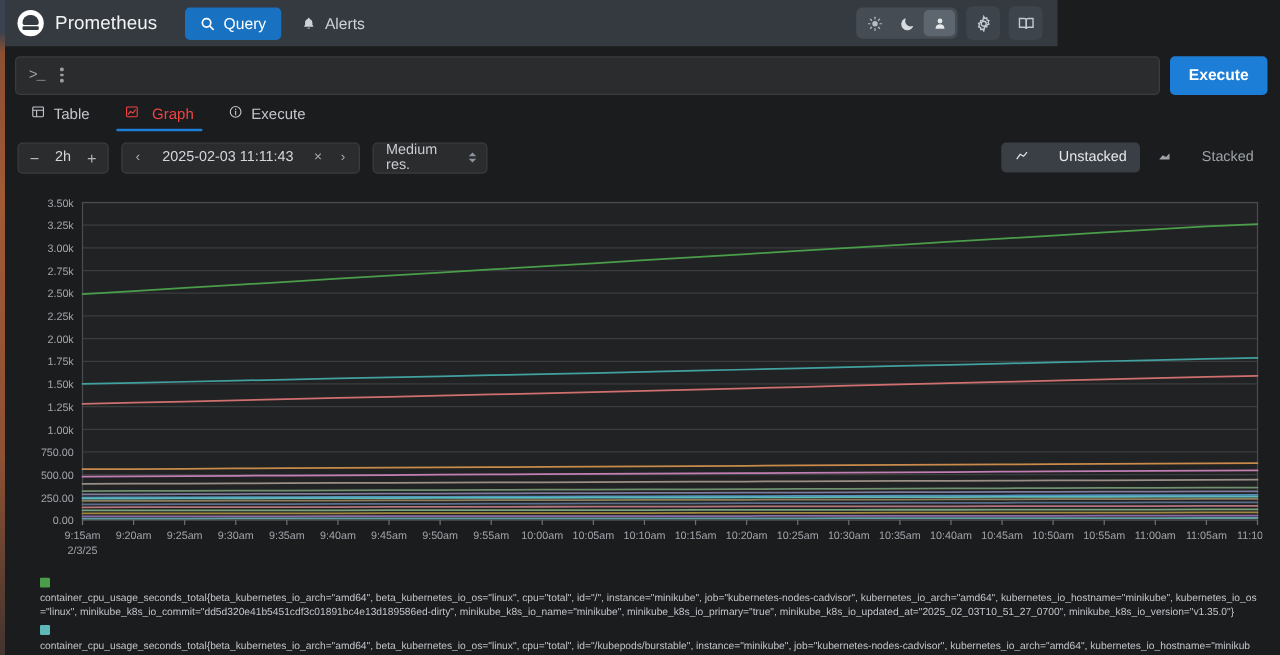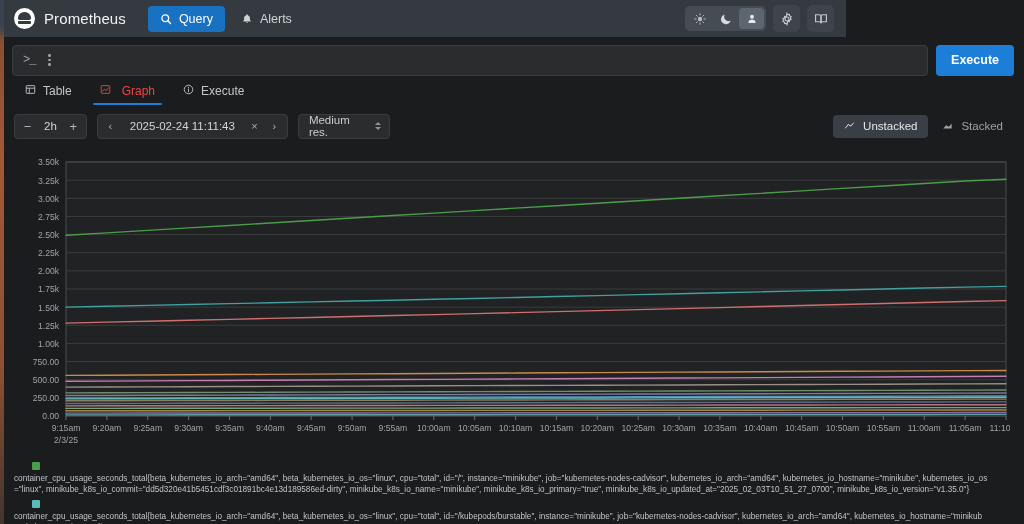--- a/index.html
+++ b/index.html
@@ -136,21 +136,21 @@
   .time-val { padding: 0 8px; font-size: 11.5px; color: #d3d6da; white-space: nowrap;
               font-family: "Liberation Sans", sans-serif; }
   .res-ctl { padding: 0 8px 0 10px; width: 92px; justify-content: space-between; cursor: pointer; }
   .spin { display: flex; flex-direction: column; gap: 2px; align-items: center; }
   .spin i { width: 0; height: 0; border-left: 3px solid transparent; border-right: 3px solid transparent; }
   .spin i.up { border-bottom: 3.5px solid #8e949b; }
   .spin i.dn { border-top: 3.5px solid #8e949b; }
 
   .stack-group { margin-left: auto; display: flex; align-items: center; gap: 3px; }
   .stack-btn {
-    display: flex; align-items: center; gap: 8px; font-size: 11.5px;
+    display: flex; align-items: center; gap: 24px; font-size: 11.5px;
     color: #9ea3a9; padding: 5px 11px; border-radius: 4px; cursor: pointer;
   }
   .stack-btn.active { background: #3a3f45; color: #e6e8ea; }
 
   
   .chart-panel {
     position: absolute; left: 14px; top: 148px; width: 996px; height: 312px;
   }
   .chart-svg { display: block; }
 
@@ -159,21 +159,21 @@
     position: absolute; left: 14px; top: 462px; width: 1000px; height: 62px;
     overflow: hidden;
   }
   .legend-item { display: flex; gap: 0; flex-direction: column; margin-bottom: 5px; }
   .legend-swatch {
     width: 8px; height: 8px; border-radius: 1px; margin-left: 18px; margin-bottom: 3px;
   }
   .legend-text {
     font-family: "Liberation Sans", sans-serif;
     font-size: 8.2px; line-height: 11px; color: #c0c4c9;
-    width: 975px; word-break: break-all;
+    margin-left: 18px; width: 975px; word-break: break-all;
   }
 </style>
 </head>
 <body>
 
 <div class="left-strip"></div>
 
 <div class="navbar">
 
   <div class="brand">
@@ -299,21 +299,21 @@
 <div class="controls">
 
   <div class="ctl range-ctl">
     <span class="range-btn">−</span>
     <span class="range-val">2h</span>
     <span class="range-btn">+</span>
   </div>
 
   <div class="ctl time-ctl">
     <span class="arrow-btn">‹</span>
-    <span class="time-val">2025-02-24 11:11:43</span>
+    <span class="time-val">2025-02-03 11:11:43</span>
     <span class="arrow-btn">×</span>
     <span class="arrow-btn">›</span>
   </div>
 
   <div class="ctl res-ctl">
     <span>Medium res.</span>
     <span class="spin">
         <i class="up"></i>
         <i class="dn"></i>
       </span>

